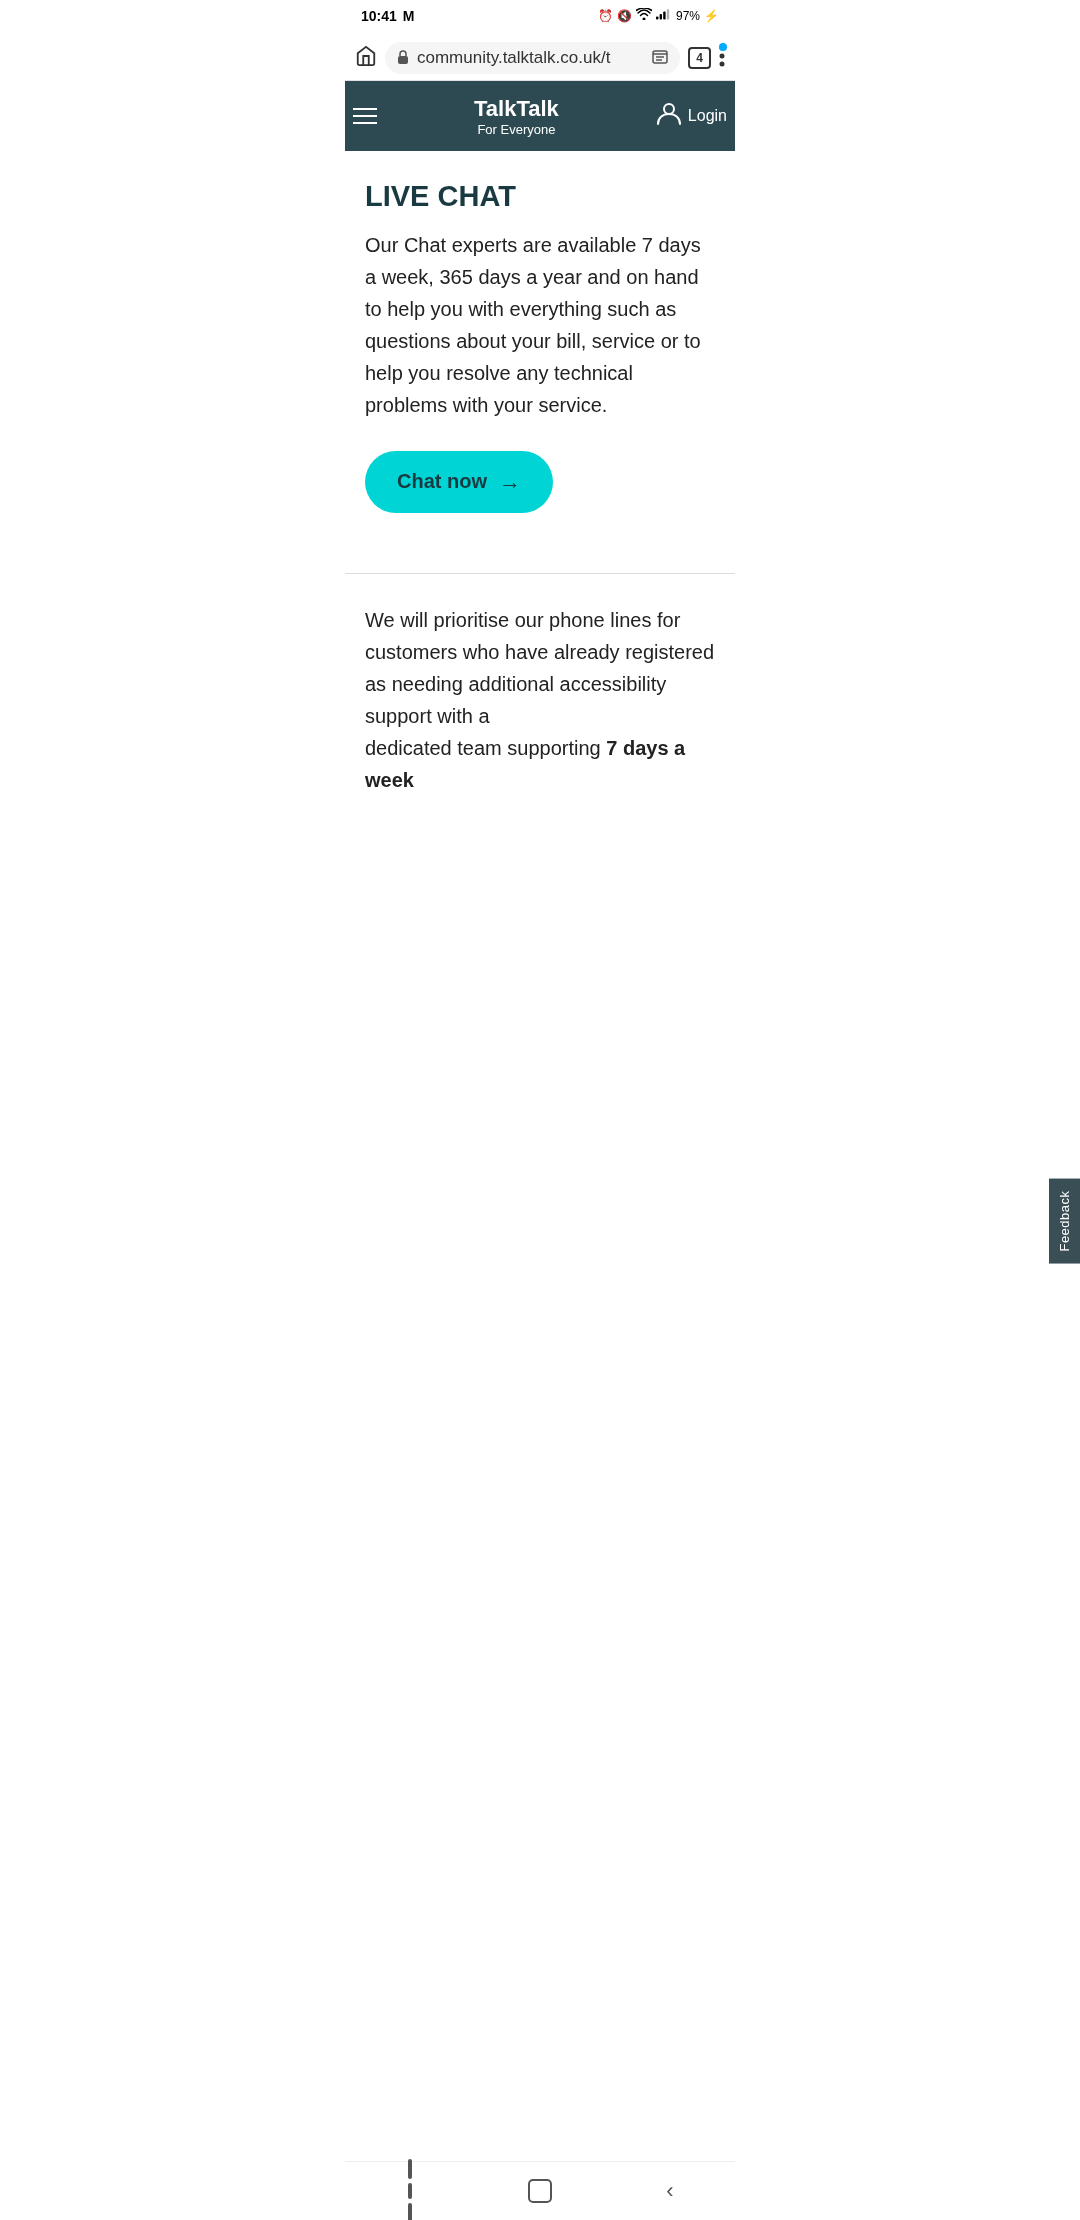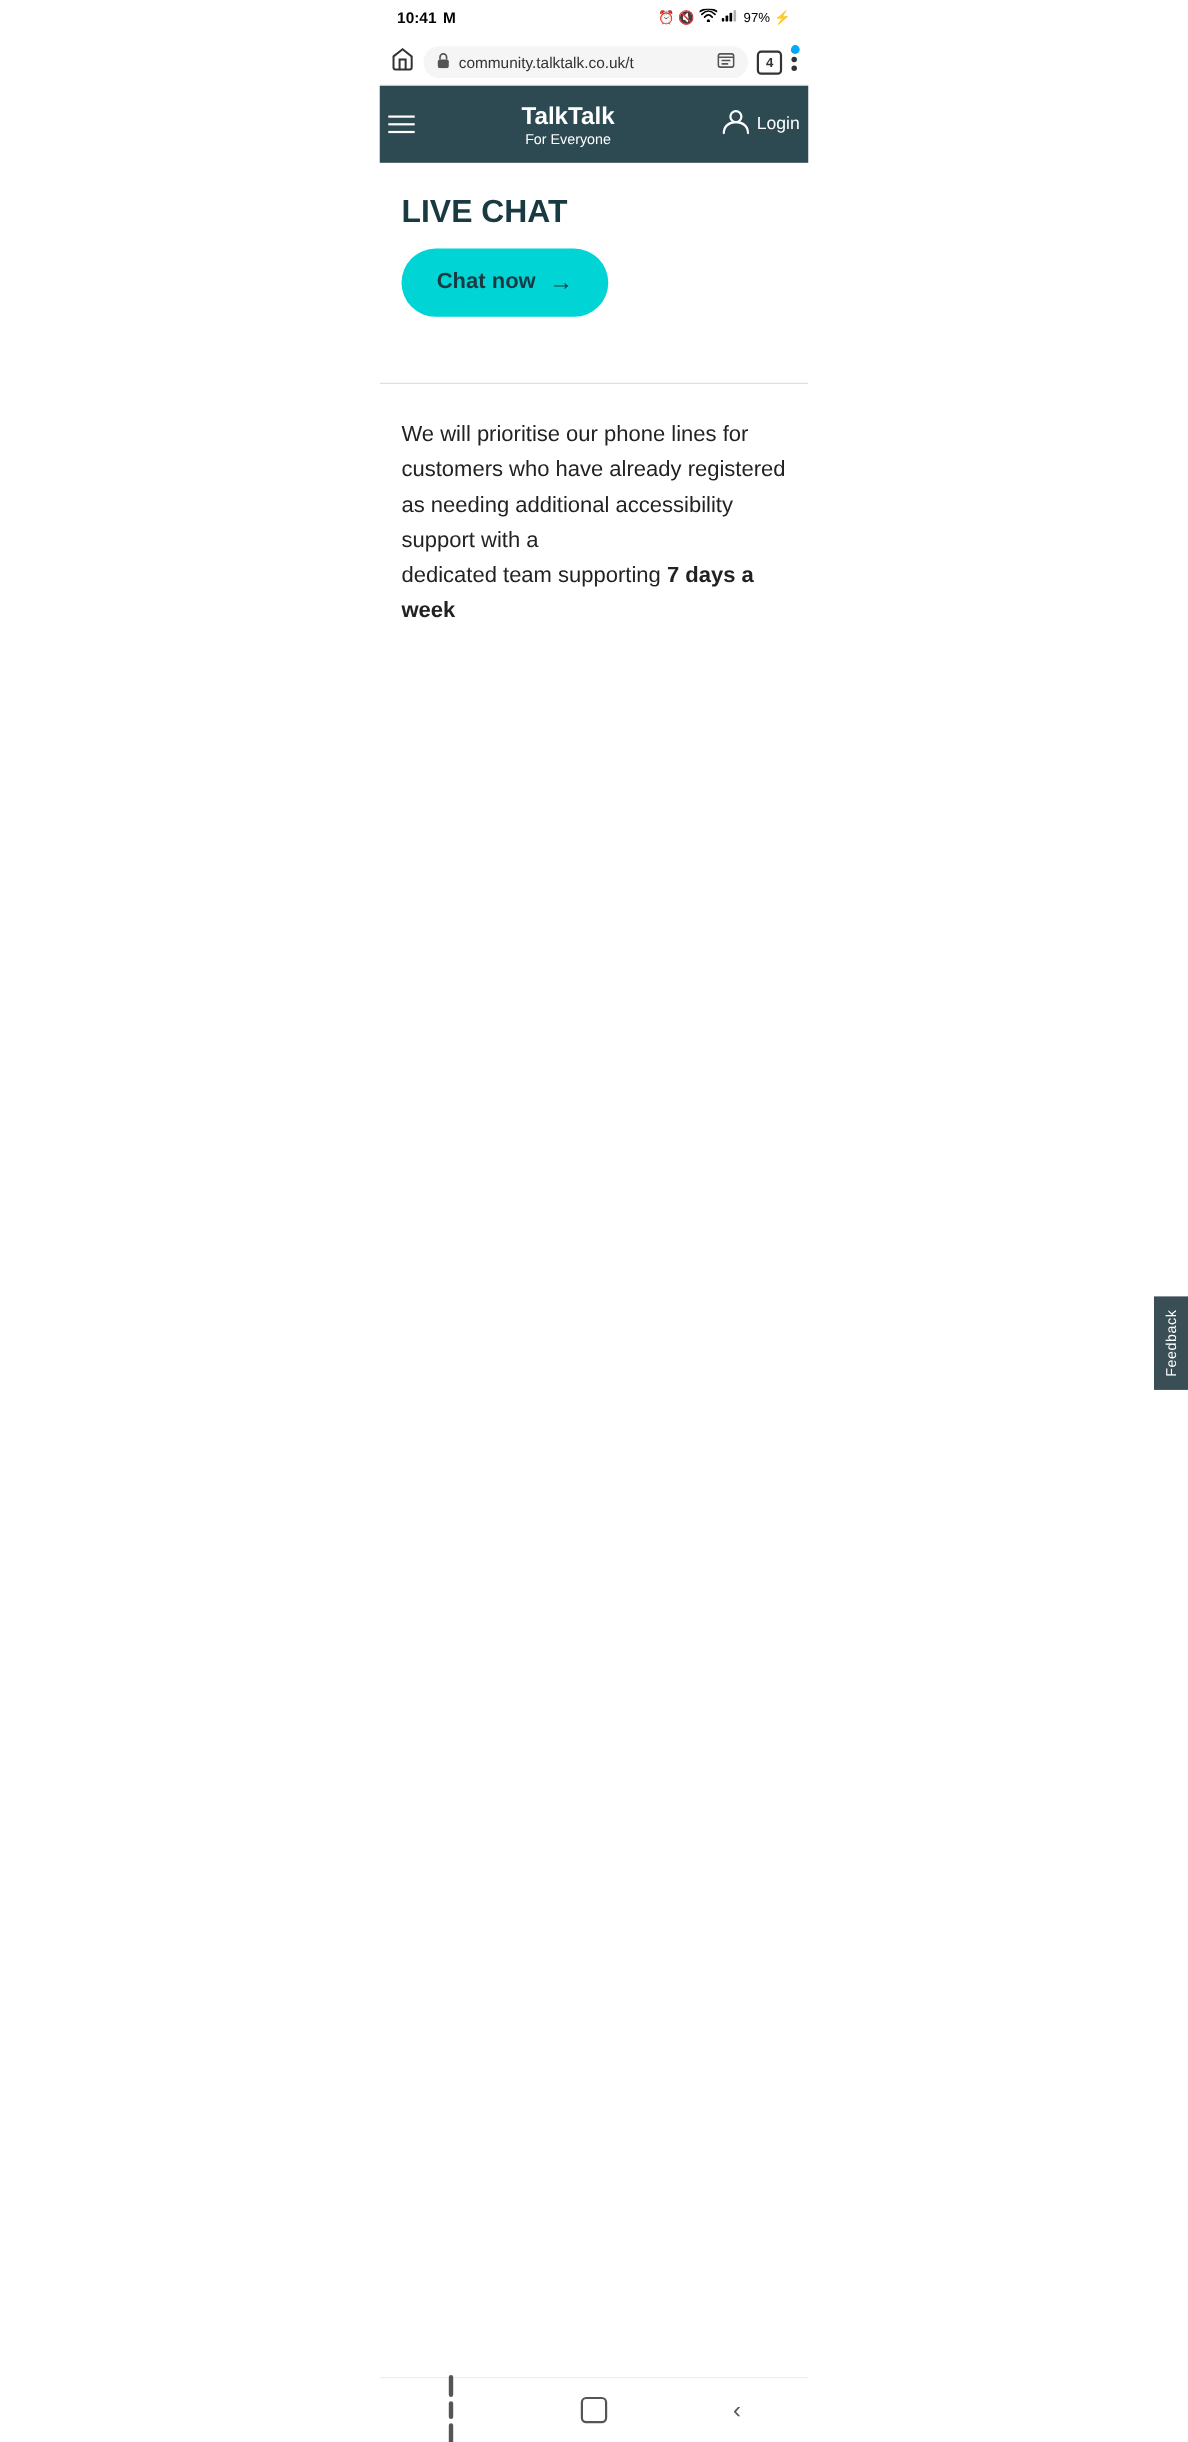--- a/index.html
+++ b/index.html
@@ -58,21 +58,21 @@
       background: #f5f5f5;
       border-radius: 20px;
       padding: 6px 12px;
       gap: 8px;
     }
     .lock-icon {
       font-size: 14px;
       color: #555;
     }
     .address-text {
-      font-size: 14px;
+      font-size: 17px;
       color: #333;
       flex: 1;
     }
     .tab-icon {
       font-size: 14px;
       color: #555;
     }
     .browser-tabs {
       border: 2px solid #333;
       border-radius: 4px;
@@ -349,20 +349,21 @@
         <circle cx="13" cy="9" r="5"></circle>
         <path d="M2 24c0-6 4.5-10 11-10s11 4 11 10" stroke-linecap="round"></path>
       </svg>
     </span>
     <span class="nav-login-text">Login</span>
   </div>
 </div>
 
 <div class="main-content">
   <h1 class="section-title">LIVE CHAT</h1>
+  <p class="section-description">Our Chat experts are available 7 days a week, 365 days a year and on hand to help you with everything such as questions about your bill, service or to help you resolve any technical problems with your service.</p>
   <button class="chat-now-btn">
     <span>Chat now</span>
     <span class="arrow">→</span>
   </button>
 </div>
 
 <div class="divider"></div>
 
 <div class="second-section">
   <p class="section-description">

